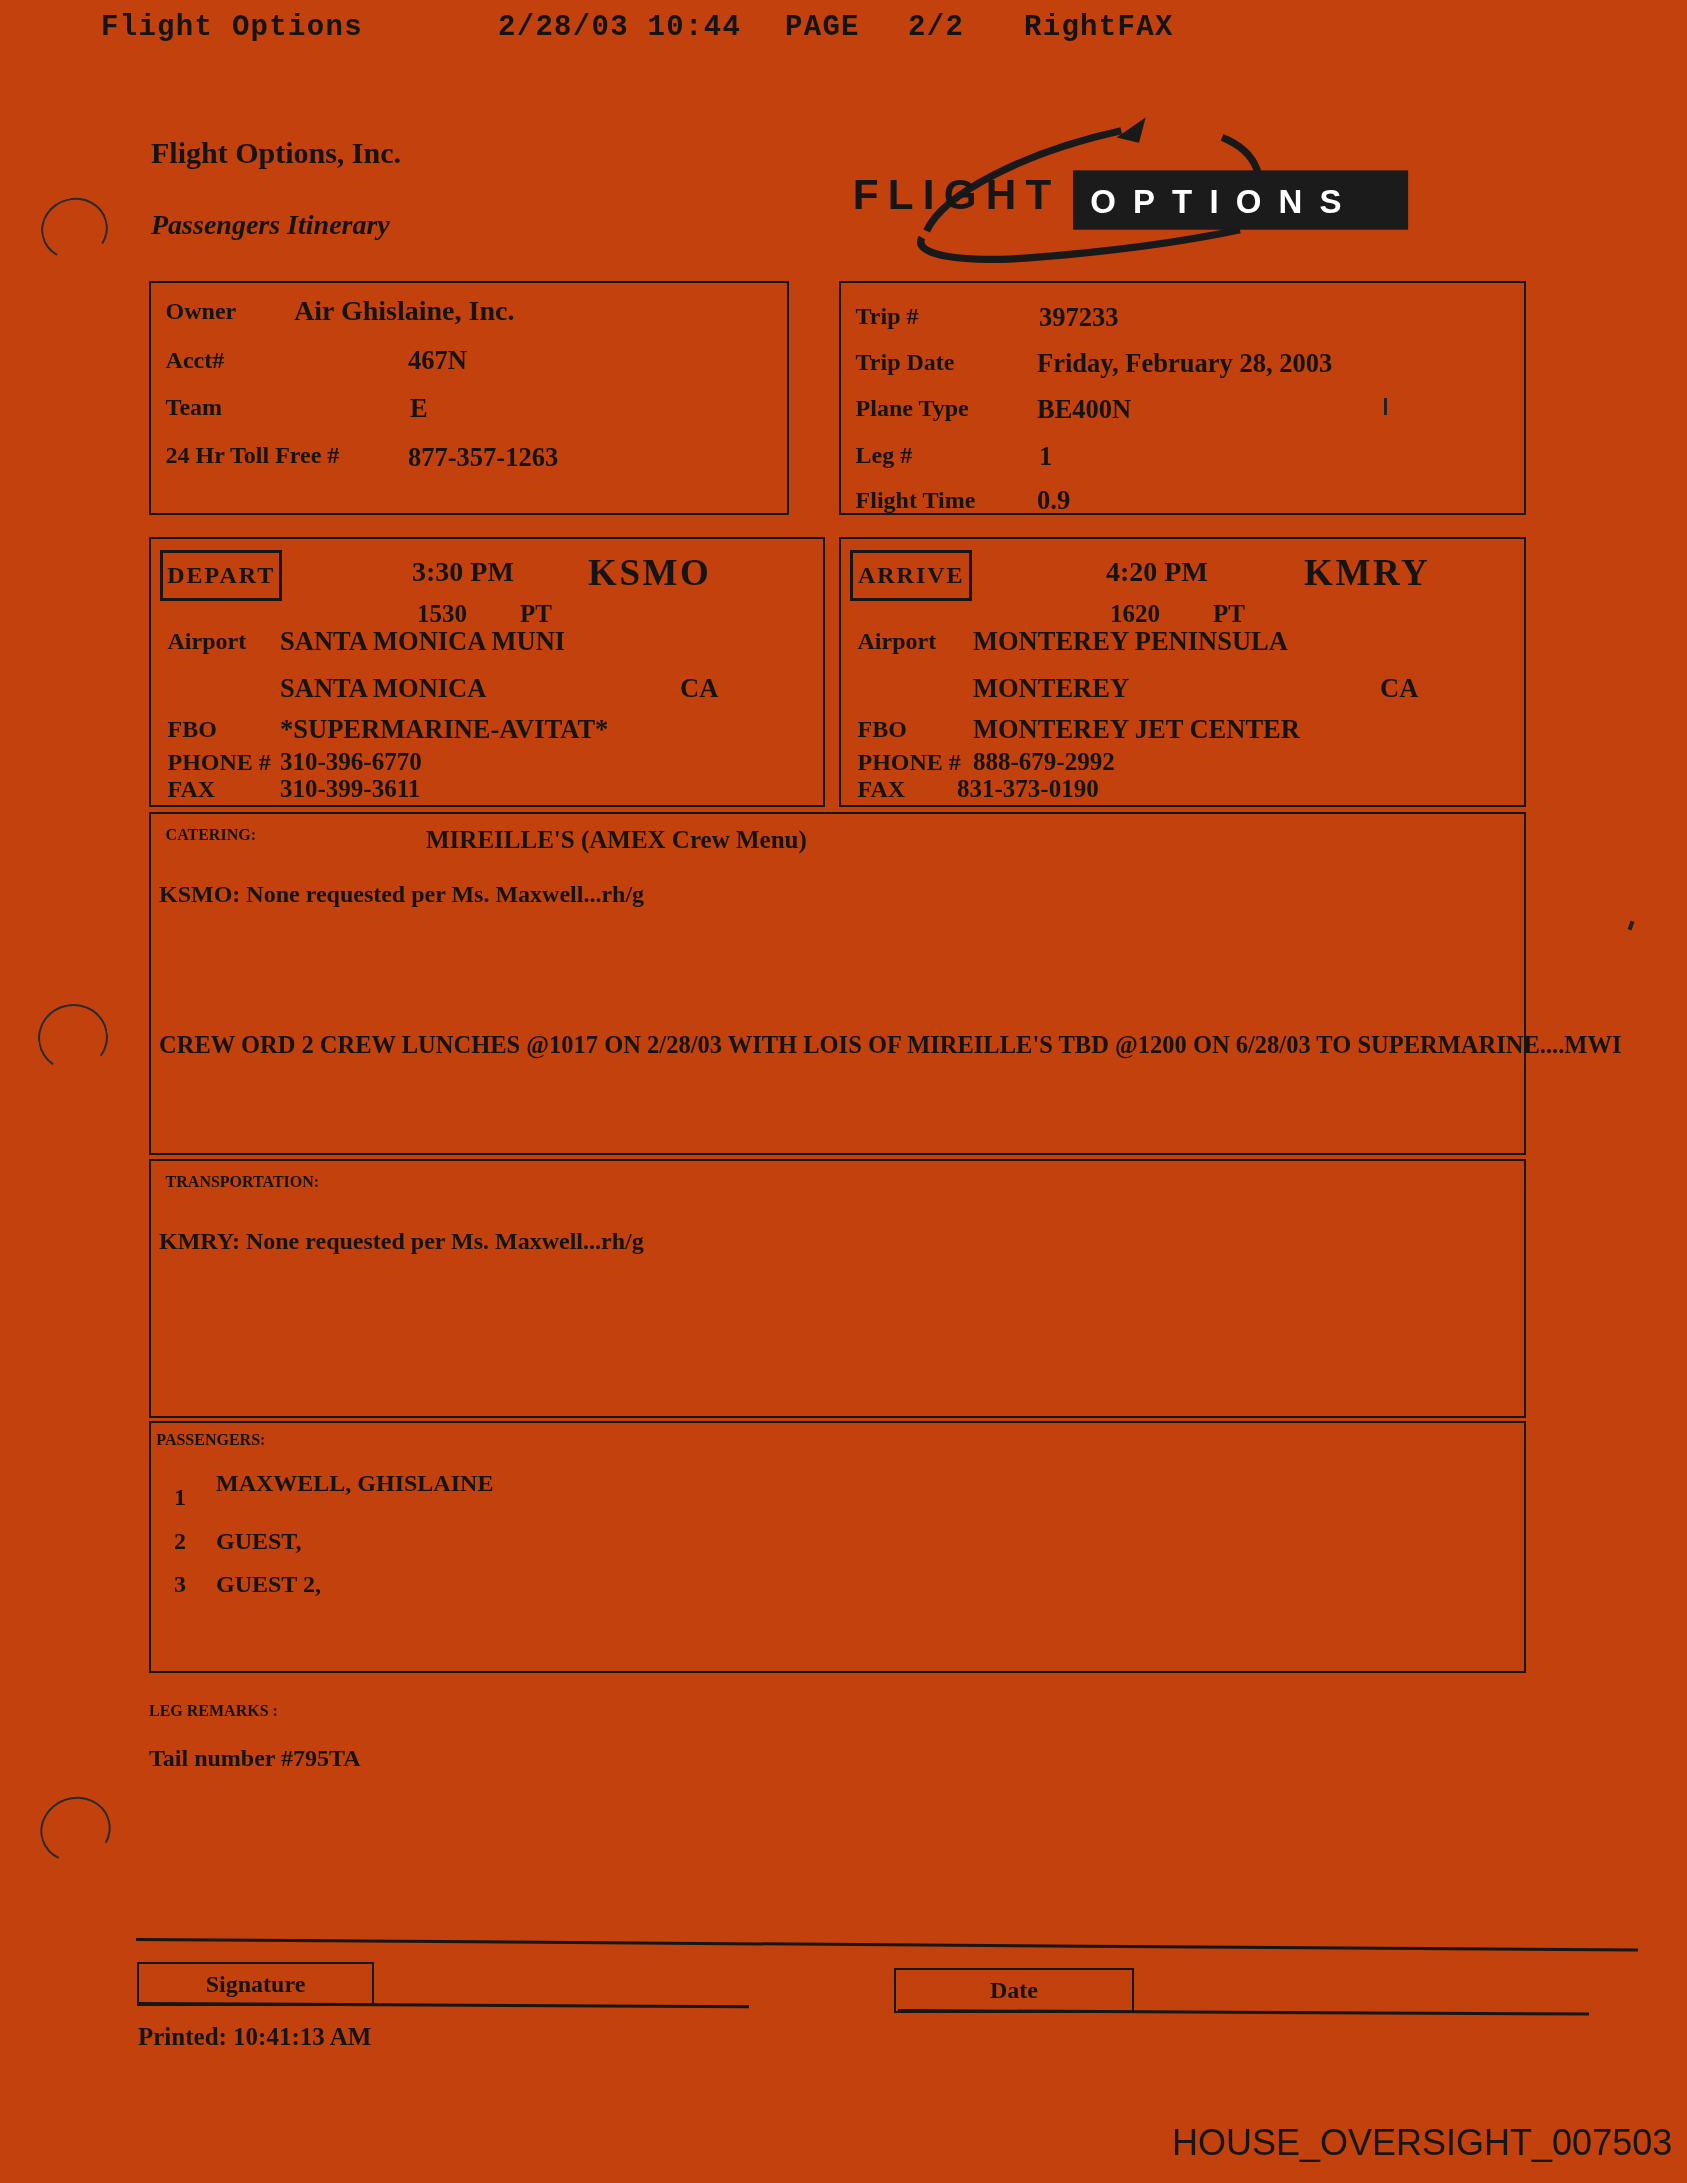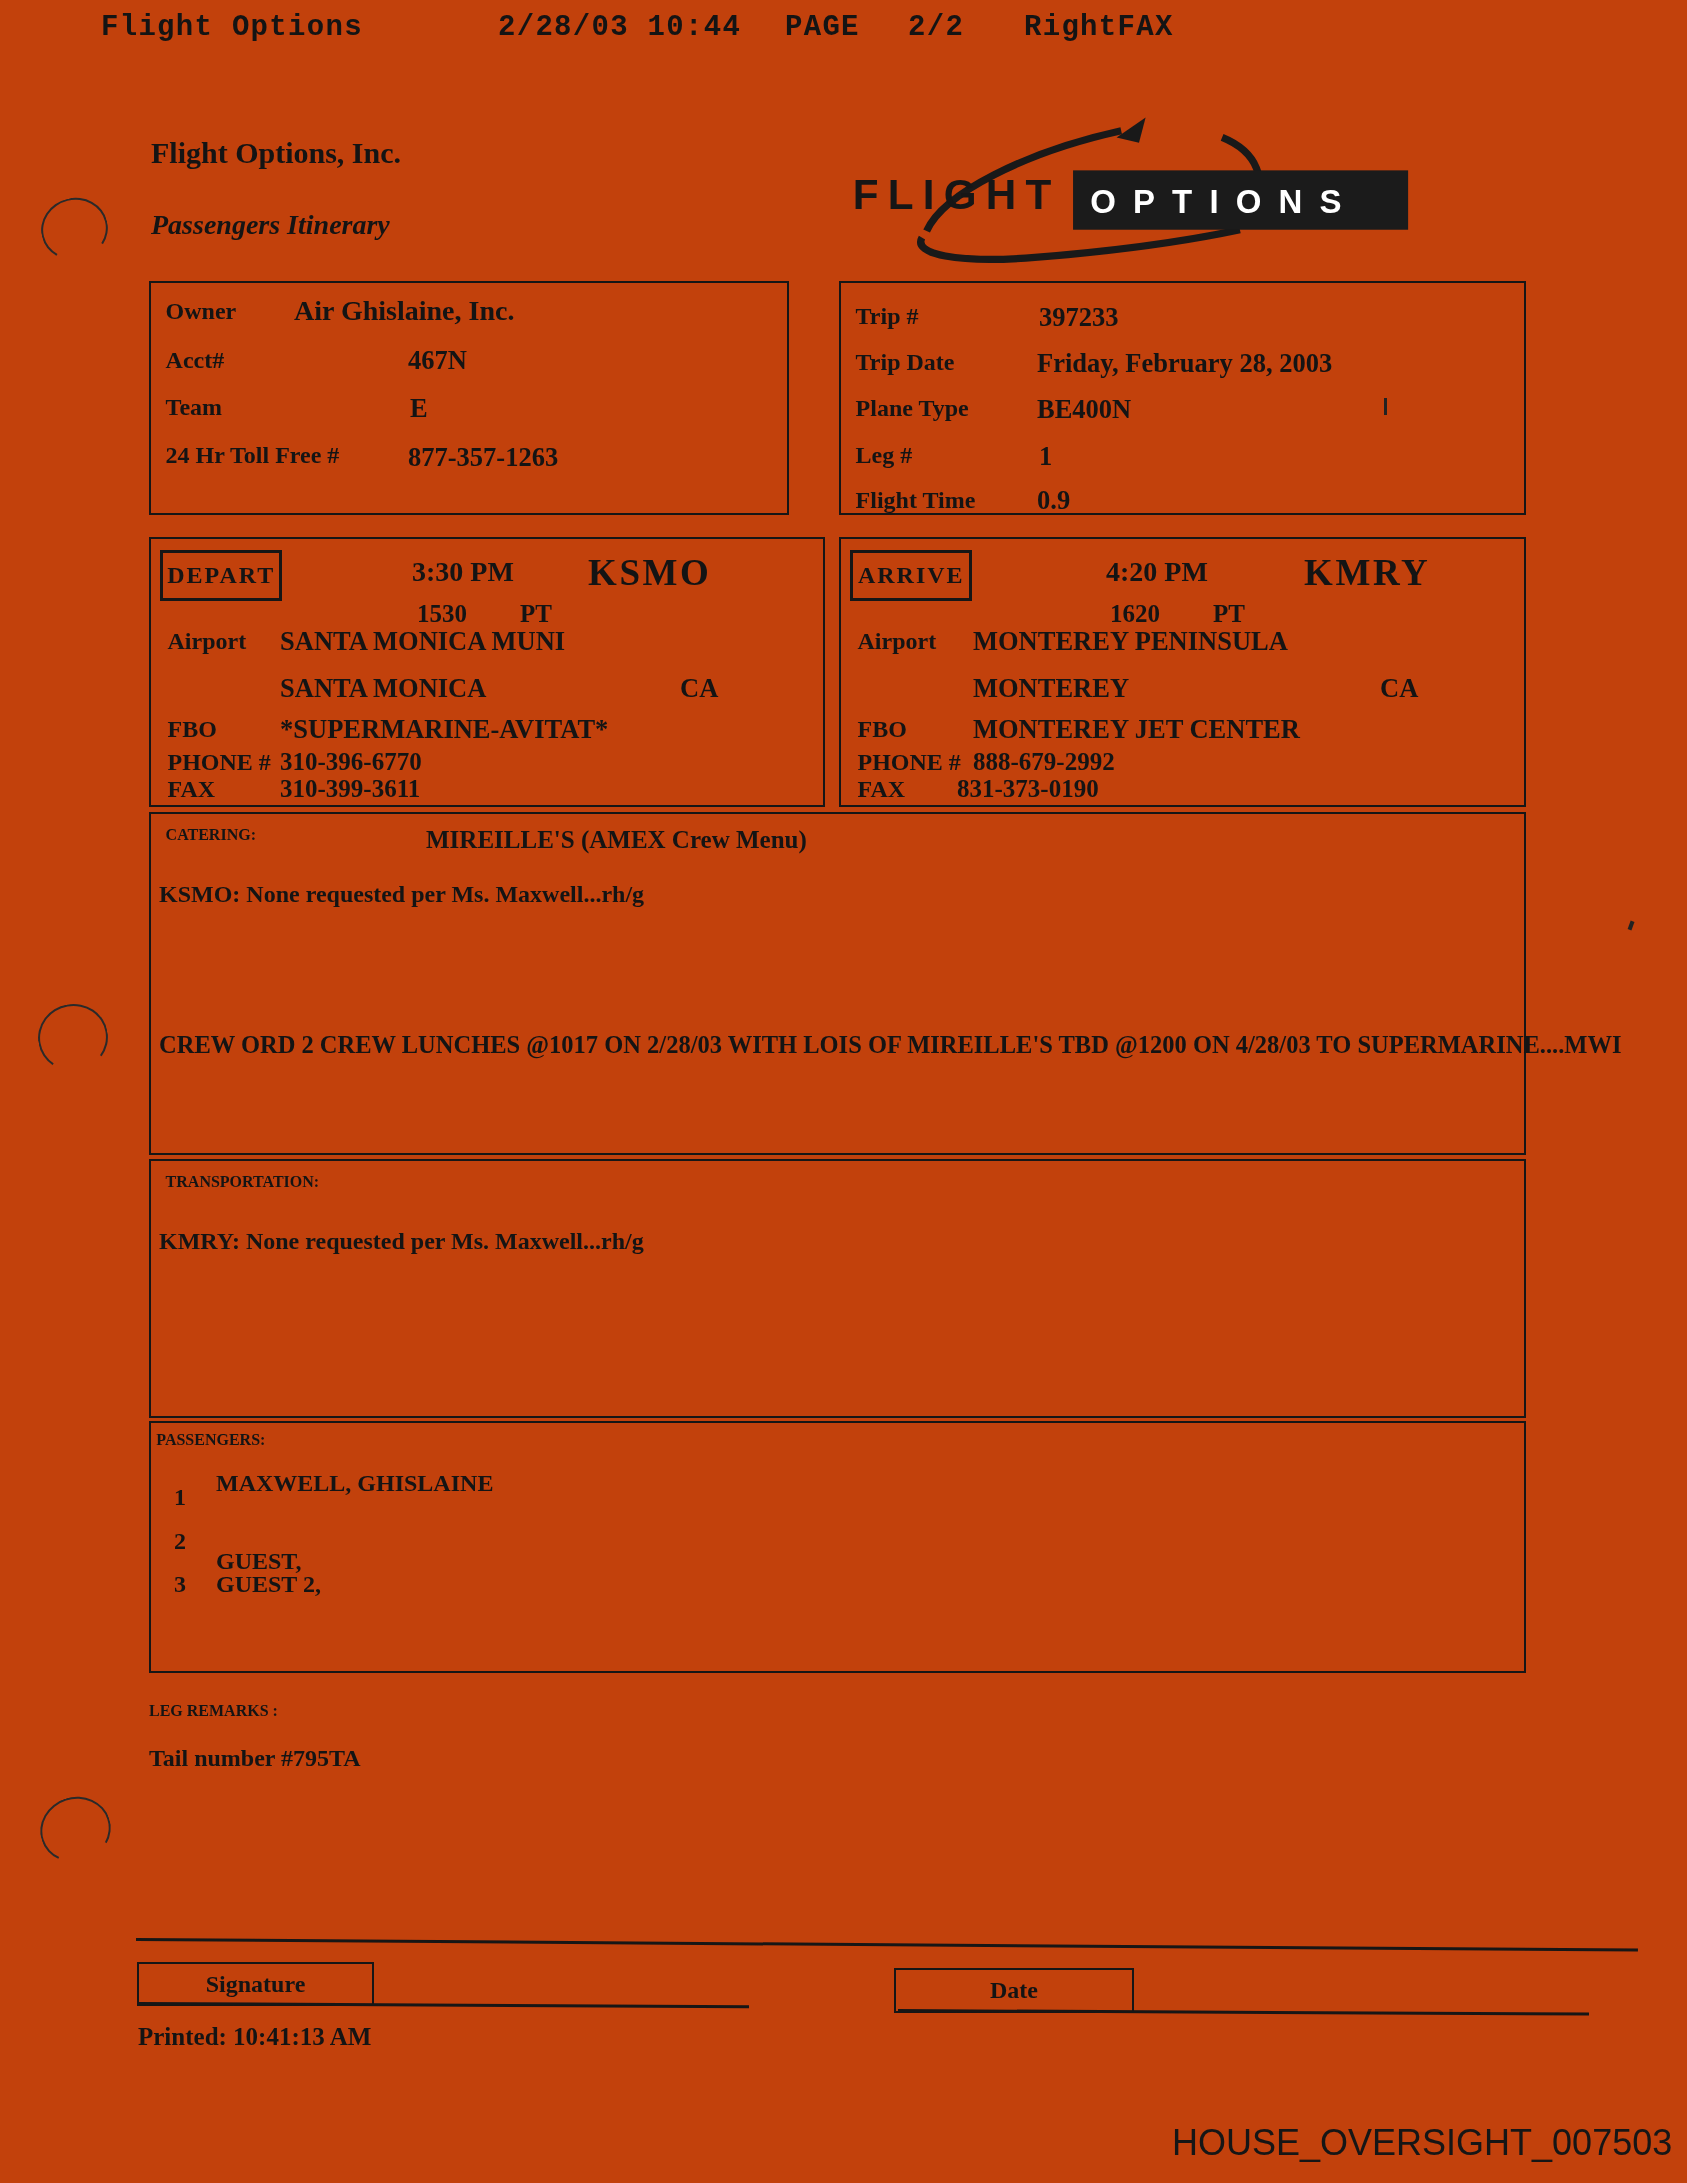--- a/index.html
+++ b/index.html
@@ -115,34 +115,34 @@
     <span class="lbl" style="left:16.5px;top:210px;">PHONE #</span>
     <span class="val" style="left:132px;top:209px;font-size:25px;">888-679-2992</span>
     <span class="lbl" style="left:16.5px;top:237px;">FAX</span>
     <span class="val" style="left:116px;top:236px;font-size:25px;">831-373-0190</span>
   </div>
 
   <div class="box" style="left:149px;top:812px;width:1373px;height:339px;">
     <span class="sec" style="left:14.6px;top:12px;">CATERING:</span>
     <span class="val" style="left:275px;top:12px;font-size:25px;">MIREILLE'S (AMEX Crew Menu)</span>
     <span class="body-line" style="left:8px;top:67px;text-align:center;">KSMO: None requested per Ms. Maxwell...rh/g</span>
-    <span class="body-line" style="left:8px;top:217px;font-size:24.5px;">CREW ORD 2 CREW LUNCHES @1017 ON 2/28/03 WITH LOIS OF MIREILLE'S TBD @1200 ON 4/28/03 TO SUPERMARINE....MWI</span>
+    <span class="body-line" style="left:8px;top:217px;font-size:24.5px;">CREW ORD 2 CREW LUNCHES @1017 ON 2/28/03 WITH LOIS OF MIREILLE'S TBD @1200 ON 6/28/03 TO SUPERMARINE....MWI</span>
   </div>
 
   <div class="box" style="left:149px;top:1159px;width:1373px;height:255px;">
     <span class="sec" style="left:14.6px;top:12px;">TRANSPORTATION:</span>
     <span class="body-line" style="left:8px;top:67px;">KMRY: None requested per Ms. Maxwell...rh/g</span>
   </div>
 
   <div class="box" style="left:149px;top:1421px;width:1373px;height:248px;">
     <span class="sec" style="left:5.3px;top:8px;">PASSENGERS:</span>
     <span class="body-line" style="left:23px;top:61px;">1</span>
     <span class="body-line" style="left:65px;top:47px;">MAXWELL, GHISLAINE</span>
     <span class="body-line" style="left:23px;top:105px;">2</span>
-    <span class="body-line" style="left:65px;top:105px;margin-top:20px;">GUEST,</span>
+    <span class="body-line" style="left:65px;top:105px;">GUEST,</span>
     <span class="body-line" style="left:23px;top:148px;">3</span>
     <span class="body-line" style="left:65px;top:148px;">GUEST 2,</span>
   </div>
 
   <div class="sec" style="left:149px;top:1702px;">LEG REMARKS :</div>
   <div class="body-line" style="left:149px;top:1745px;">Tail number #795TA</div>
 
   <div class="hr" style="left:136px;top:1938px;width:1502px;transform:rotate(0.4deg);transform-origin:left;"></div>
 
   <div class="sigbox" style="left:137px;top:1962px;width:233px;height:40px;">

